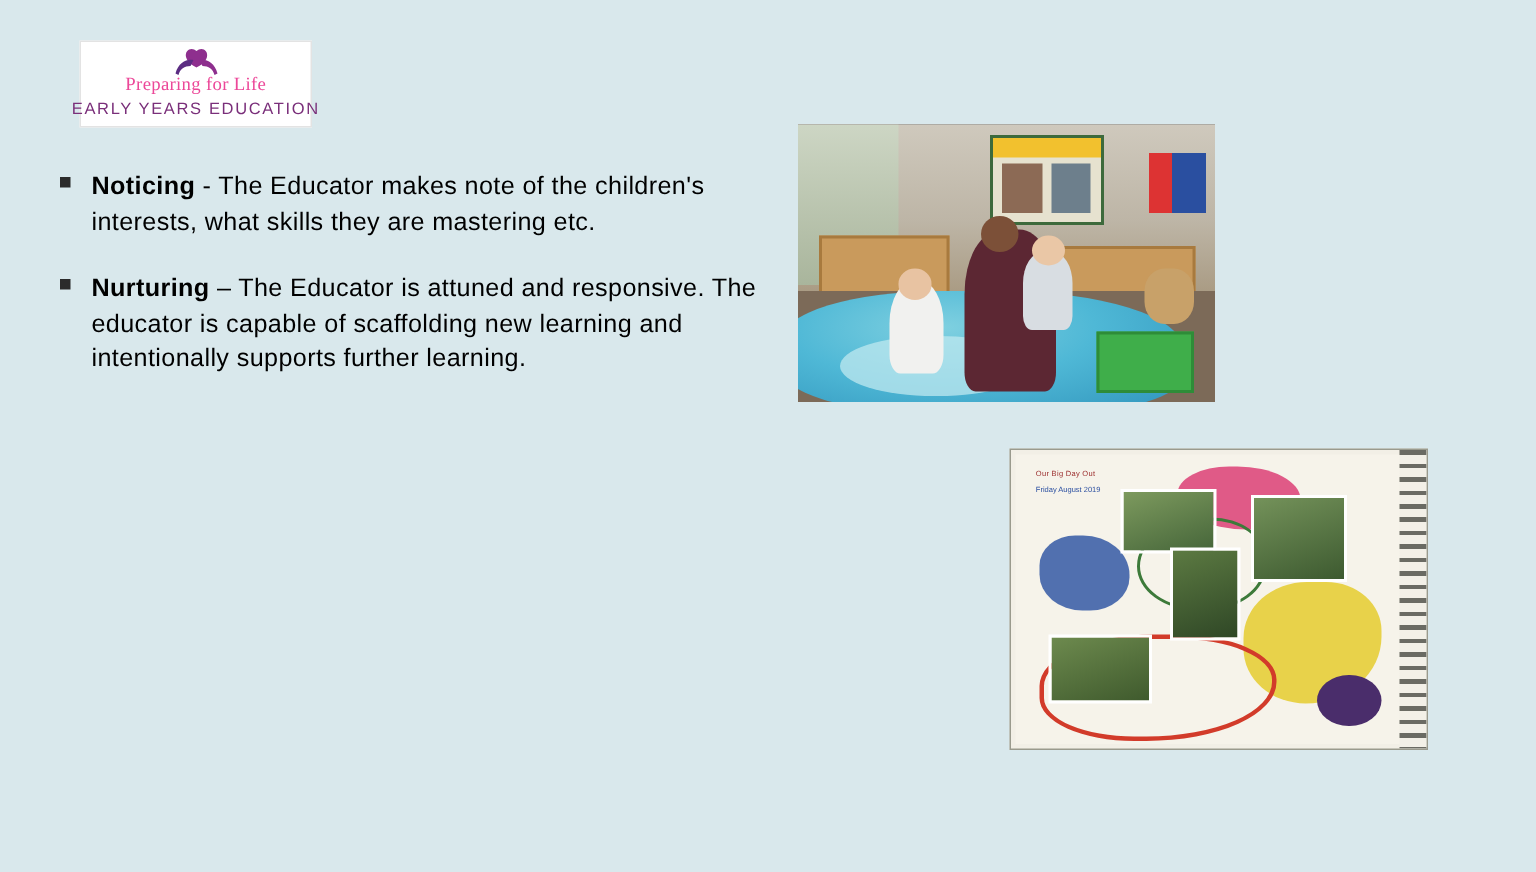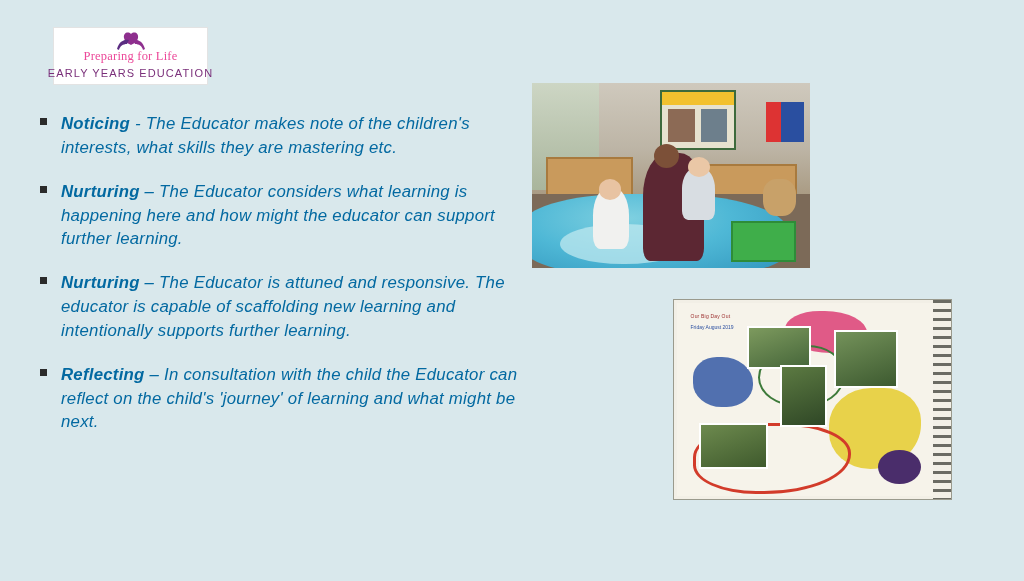--- a/index.html
+++ b/index.html
@@ -73,23 +73,22 @@
     margin: 0;
     padding: 0;
     list-style: none;
   }
   .bullet {
     position: relative;
     padding-left: 28px;
     margin-bottom: 20px;
     font-size: 16.8px;
     line-height: 1.42;
-    color: #0369a1;
+    color: #000000;
     letter-spacing: 0.25px;
-    font-style: italic;
   }
   .bullet .marker {
     position: absolute;
     left: 7px;
     top: 6px;
     width: 7px;
     height: 7px;
     background: #2b2b2b;
   }
   .bullet .term {
@@ -268,34 +267,26 @@
 
 <div class="content">
 
   <ul class="bullet-list">
 
     <li class="bullet">
       <span class="marker"></span>
       <span class="term">Noticing</span><span> - </span><span>The Educator makes note of the children's interests, what skills they are mastering etc.</span>
     </li>
 
-    <li class="bullet">
-      <span class="marker"></span>
-      <span class="term">Nurturing</span><span> – </span><span>The Educator considers what learning is happening here and how might the educator can support further learning.</span>
-    </li>
 
     <li class="bullet">
       <span class="marker"></span>
       <span class="term">Nurturing</span><span> – </span><span>The Educator is attuned and responsive. The educator is capable of scaffolding new learning and intentionally supports further learning.</span>
     </li>
 
-    <li class="bullet">
-      <span class="marker"></span>
-      <span class="term">Reflecting</span><span> – </span><span>In consultation with the child the Educator can reflect on the child's 'journey' of learning and what might be next.</span>
-    </li>
 
   </ul>
 </div>
 
 <div class="photo" id="photo-classroom">
   <div class="room-back"></div>
   <div class="room-wallpanel"></div>
   <div class="room-board">
     <div class="room-board-title"></div>
     <div class="room-board-photo"></div>

